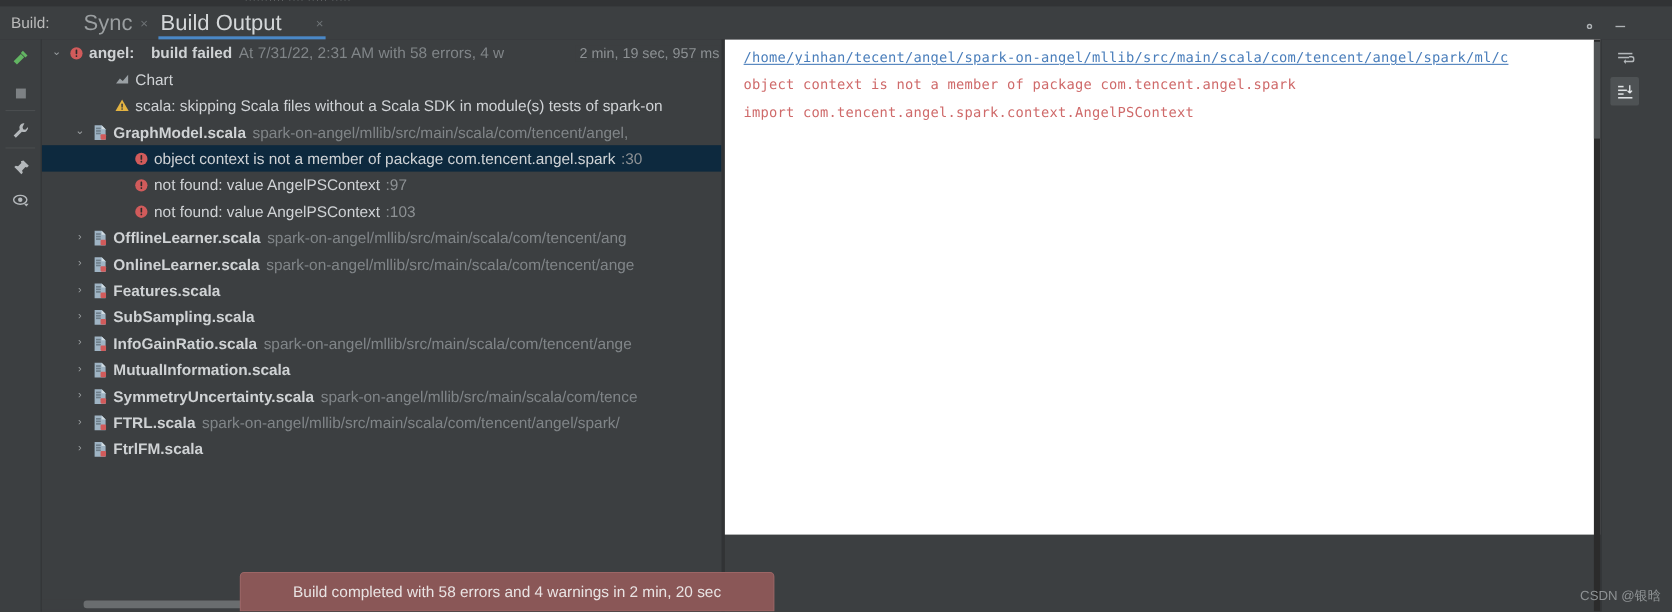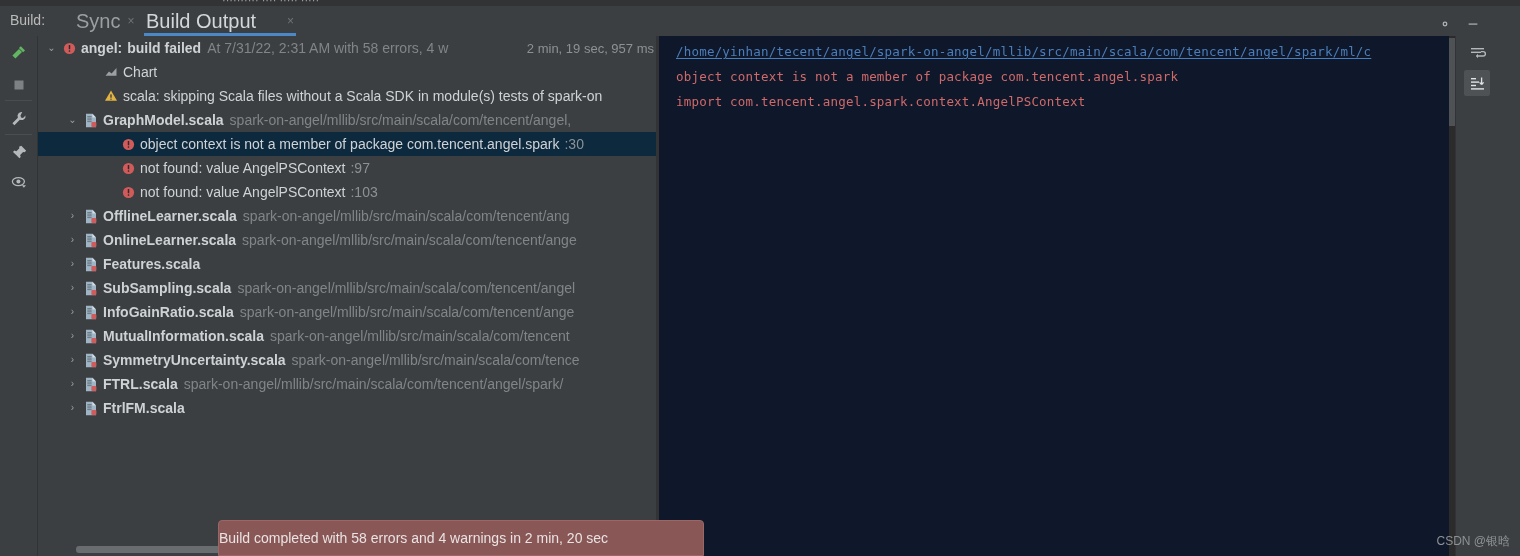--- a/index.html
+++ b/index.html
@@ -187,22 +187,22 @@
     position: absolute;
     left: 656px; top: 36px;
     width: 3px; height: 520px;
     background: #313335;
   }
 
   
   .console {
     position: absolute;
     left: 659px; top: 36px;
-    width: 796px; height: 520px;
-    background: #0f172a;
+    width: 796px; height: 450px;
+    background: #ffffff;
     overflow: hidden;
     font-family: "DejaVu Sans Mono", "Liberation Mono", monospace;
     font-size: 12.5px;
   }
   .console-line {
     position: absolute;
     left: 17px;
     white-space: pre;
     letter-spacing: 0.2px;
   }
@@ -248,21 +248,21 @@
   
   .toast {
     position: absolute;
     left: 218px; top: 520px;
     width: 484px; height: 34px;
     background: #8a5757;
     border: 1px solid #9c6666;
     border-radius: 4px 4px 0 0;
     display: flex;
     align-items: center;
-    justify-content: flex-start;
+    justify-content: center;
   }
   .toast .toast-text {
     font-size: 14px;
     color: #e9e3e3;
     white-space: nowrap;
   }
 
   
   .watermark {
     position: absolute;
@@ -347,21 +347,21 @@
     <div class="row" style="top:0px;">
       <span class="arrow" style="margin-left:7px;">⌄</span>
       <span class="ic" style="margin-left:5px;">
         <svg width="13" height="13" viewBox="0 0 14 14">
           <circle cx="7" cy="7" r="6" fill="#d15b5b"></circle>
           <rect x="6.2" y="3.2" width="1.6" height="4.6" fill="#2b2b2b" rx="0.6"></rect>
           <rect x="6.2" y="8.8" width="1.6" height="1.7" fill="#2b2b2b" rx="0.6"></rect>
         </svg>
       </span>
       <span class="title bold">angel:</span>
-      <span class="title bold" style="margin-left:5px;">build failed</span>
+      <span class="title bold" style="margin-left:15px;">build failed</span>
       <span class="muted">At 7/31/22, 2:31 AM with 58 errors, 4 w</span>
       <span class="meta-right">2 min, 19 sec, 957 ms</span>
     </div>
 
     <div id="tree-rows">
         <div class="row" style="top: 24px;">
           <span class="arrow spacer" style="margin-left: 48px;"></span>
           <span class="ic" style="margin-left: 5px;">
             <svg width="14" height="14" viewBox="0 0 14 14">
               <path d="M1.5 10.8L5 6.4l2.6 2.2L12.5 3v7.8z" fill="#9aa0a4"></path>
@@ -481,21 +481,20 @@
             <svg width="14" height="15" viewBox="0 0 14 15">
               <path d="M2 0.8h6.4L12 4.4v9.8H2z" fill="#9fb4c4"></path>
               <path d="M8.4 0.8L12 4.4H8.4z" fill="#d2dde4"></path>
               <rect x="3.3" y="3.0" width="4.3" height="1.5" fill="#6e7e8a"></rect>
               <rect x="3.3" y="5.3" width="4.3" height="1.5" fill="#6e7e8a"></rect>
               <rect x="3.3" y="7.6" width="4.3" height="1.5" fill="#6e7e8a"></rect>
               <rect x="7.4" y="9.0" width="5" height="5" rx="1" fill="#d15b5b"></rect>
             </svg>
           </span>
           <span class="title bold">SubSampling.scala</span>
-          <span class="muted">spark-on-angel/mllib/src/main/scala/com/tencent/angel</span>
         </div>
         <div class="row" style="top: 264px;">
           <span class="arrow" style="margin-left: 28px;">›</span>
           <span class="ic" style="margin-left: 5px;">
             <svg width="14" height="15" viewBox="0 0 14 15">
               <path d="M2 0.8h6.4L12 4.4v9.8H2z" fill="#9fb4c4"></path>
               <path d="M8.4 0.8L12 4.4H8.4z" fill="#d2dde4"></path>
               <rect x="3.3" y="3.0" width="4.3" height="1.5" fill="#6e7e8a"></rect>
               <rect x="3.3" y="5.3" width="4.3" height="1.5" fill="#6e7e8a"></rect>
               <rect x="3.3" y="7.6" width="4.3" height="1.5" fill="#6e7e8a"></rect>
@@ -511,21 +510,20 @@
             <svg width="14" height="15" viewBox="0 0 14 15">
               <path d="M2 0.8h6.4L12 4.4v9.8H2z" fill="#9fb4c4"></path>
               <path d="M8.4 0.8L12 4.4H8.4z" fill="#d2dde4"></path>
               <rect x="3.3" y="3.0" width="4.3" height="1.5" fill="#6e7e8a"></rect>
               <rect x="3.3" y="5.3" width="4.3" height="1.5" fill="#6e7e8a"></rect>
               <rect x="3.3" y="7.6" width="4.3" height="1.5" fill="#6e7e8a"></rect>
               <rect x="7.4" y="9.0" width="5" height="5" rx="1" fill="#d15b5b"></rect>
             </svg>
           </span>
           <span class="title bold">MutualInformation.scala</span>
-          <span class="muted">spark-on-angel/mllib/src/main/scala/com/tencent</span>
         </div>
         <div class="row" style="top: 312px;">
           <span class="arrow" style="margin-left: 28px;">›</span>
           <span class="ic" style="margin-left: 5px;">
             <svg width="14" height="15" viewBox="0 0 14 15">
               <path d="M2 0.8h6.4L12 4.4v9.8H2z" fill="#9fb4c4"></path>
               <path d="M8.4 0.8L12 4.4H8.4z" fill="#d2dde4"></path>
               <rect x="3.3" y="3.0" width="4.3" height="1.5" fill="#6e7e8a"></rect>
               <rect x="3.3" y="5.3" width="4.3" height="1.5" fill="#6e7e8a"></rect>
               <rect x="3.3" y="7.6" width="4.3" height="1.5" fill="#6e7e8a"></rect>

